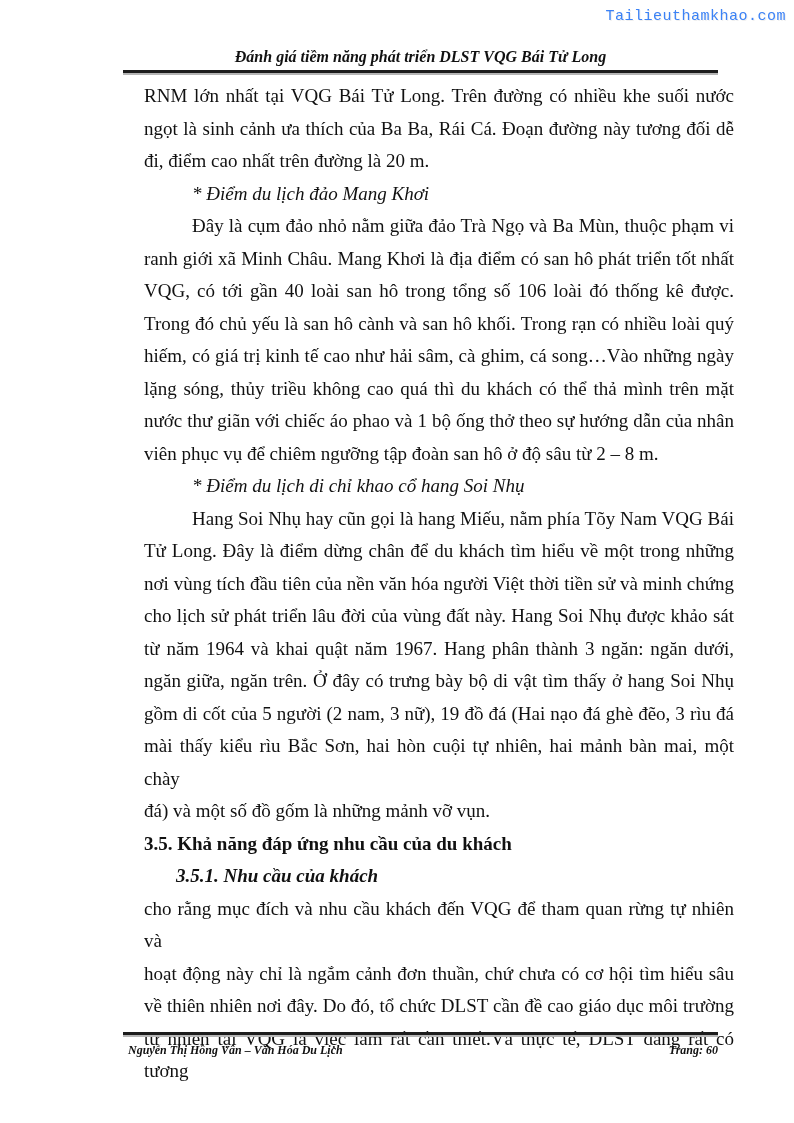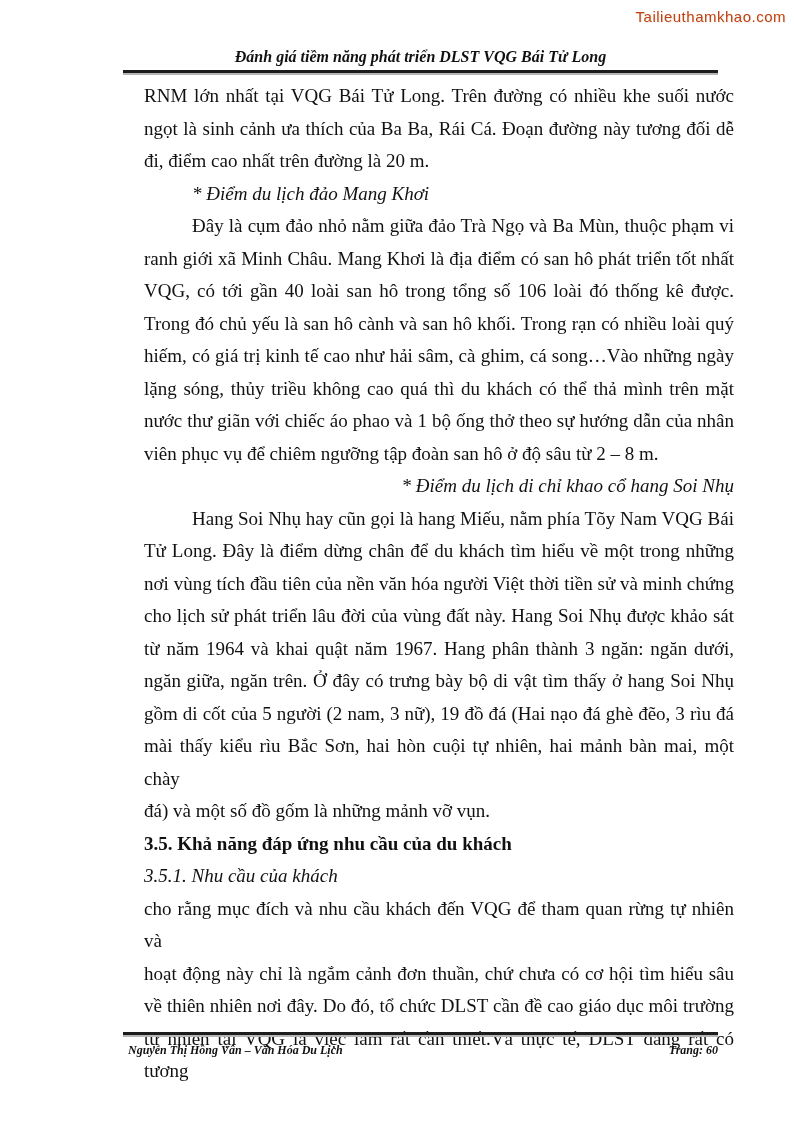--- a/index.html
+++ b/index.html
@@ -9,23 +9,23 @@
     height: 1123px;
     background: #ffffff;
     overflow: hidden;
     font-family: "Liberation Serif", "DejaVu Serif", serif;
     color: #111111;
   }
   .watermark {
     position: absolute;
     top: 8px;
     right: 8px;
-    font-family: Liberation Sans, sans-serif;
+    font-family: Liberation Mono, monospace;
     font-size: 15px;
-    color: #c2410c;
+    color: #3b82f6;
     text-shadow: 1px 1px 0 #efefef;
     letter-spacing: 0.5px;
   }
   .header-title {
     position: absolute;
     top: 44px;
     left: 123px;
     width: 595px;
     text-align: center;
     font-size: 16px;
@@ -58,21 +58,21 @@
   .line.flush {
     text-align: left;
     text-align-last: auto;
   }
   .line.heading {
     text-align: left;
     text-align-last: auto;
   }
   .heading_italic { font-style: italic; }
   .heading_bold { font-weight: bold; }
-  .heading_bold_italic { font-weight: normal; font-style: italic; }
+  .heading_bold_italic { font-weight: bold; font-style: italic; margin-left: 32px; }
   .footer-row {
     position: absolute;
     top: 1038px;
     left: 128px;
     width: 590px;
     display: flex;
     justify-content: space-between;
     font-size: 12px;
     font-weight: bold;
     font-style: italic;
@@ -100,21 +100,21 @@
       <div>
         <div class="line" style="padding-left: 48px;">Đây là cụm đảo nhỏ nằm giữa đảo Trà Ngọ và Ba Mùn, thuộc phạm vi</div>
         <div class="line">ranh giới xã Minh Châu. Mang Khơi là địa điểm có san hô phát triển tốt nhất</div>
         <div class="line">VQG, có tới gần 40 loài san hô trong tổng số 106 loài đó thống kê được.</div>
         <div class="line">Trong đó chủ yếu là san hô cành và san hô khối. Trong rạn có nhiều loài quý</div>
         <div class="line">hiếm, có giá trị kinh tế cao như hải sâm, cà ghim, cá song…Vào những ngày</div>
         <div class="line">lặng sóng, thủy triều không cao quá thì du khách có thể thả mình trên mặt</div>
         <div class="line">nước thư giãn với chiếc áo phao và 1 bộ ống thở theo sự hướng dẫn của nhân</div>
         <div class="line flush">viên phục vụ để chiêm ngưỡng tập đoàn san hô ở độ sâu từ 2 – 8 m.</div>
       </div>
-      <div class="line heading heading_italic" style="padding-left: 48px; text-align: right;">* Điểm du lịch di chỉ khao cổ hang Soi Nhụ</div>
+      <div class="line heading heading_italic" style="padding-left: 48px;">* Điểm du lịch di chỉ khao cổ hang Soi Nhụ</div>
       <div>
         <div class="line" style="padding-left: 48px;">Hang Soi Nhụ hay cũn gọi là hang Miếu, nằm phía Tõy Nam VQG Bái</div>
         <div class="line">Tử Long. Đây là điểm dừng chân để du khách tìm hiểu về một trong những</div>
         <div class="line">nơi vùng tích đầu tiên của nền văn hóa người Việt thời tiền sử và minh chứng</div>
         <div class="line">cho lịch sử phát triển lâu đời của vùng đất này. Hang Soi Nhụ được khảo sát</div>
         <div class="line">từ năm 1964 và khai quật năm 1967. Hang phân thành 3 ngăn: ngăn dưới,</div>
         <div class="line">ngăn giữa, ngăn trên. Ở đây có trưng bày bộ di vật tìm thấy ở hang Soi Nhụ</div>
         <div class="line">gồm di cốt của 5 người (2 nam, 3 nữ), 19 đồ đá (Hai nạo đá ghè đẽo, 3 rìu đá</div>
         <div class="line">mài thấy kiểu rìu Bắc Sơn, hai hòn cuội tự nhiên, hai mảnh bàn mai, một chày</div>
         <div class="line flush">đá) và một số đồ gốm là những mảnh vỡ vụn.</div>

